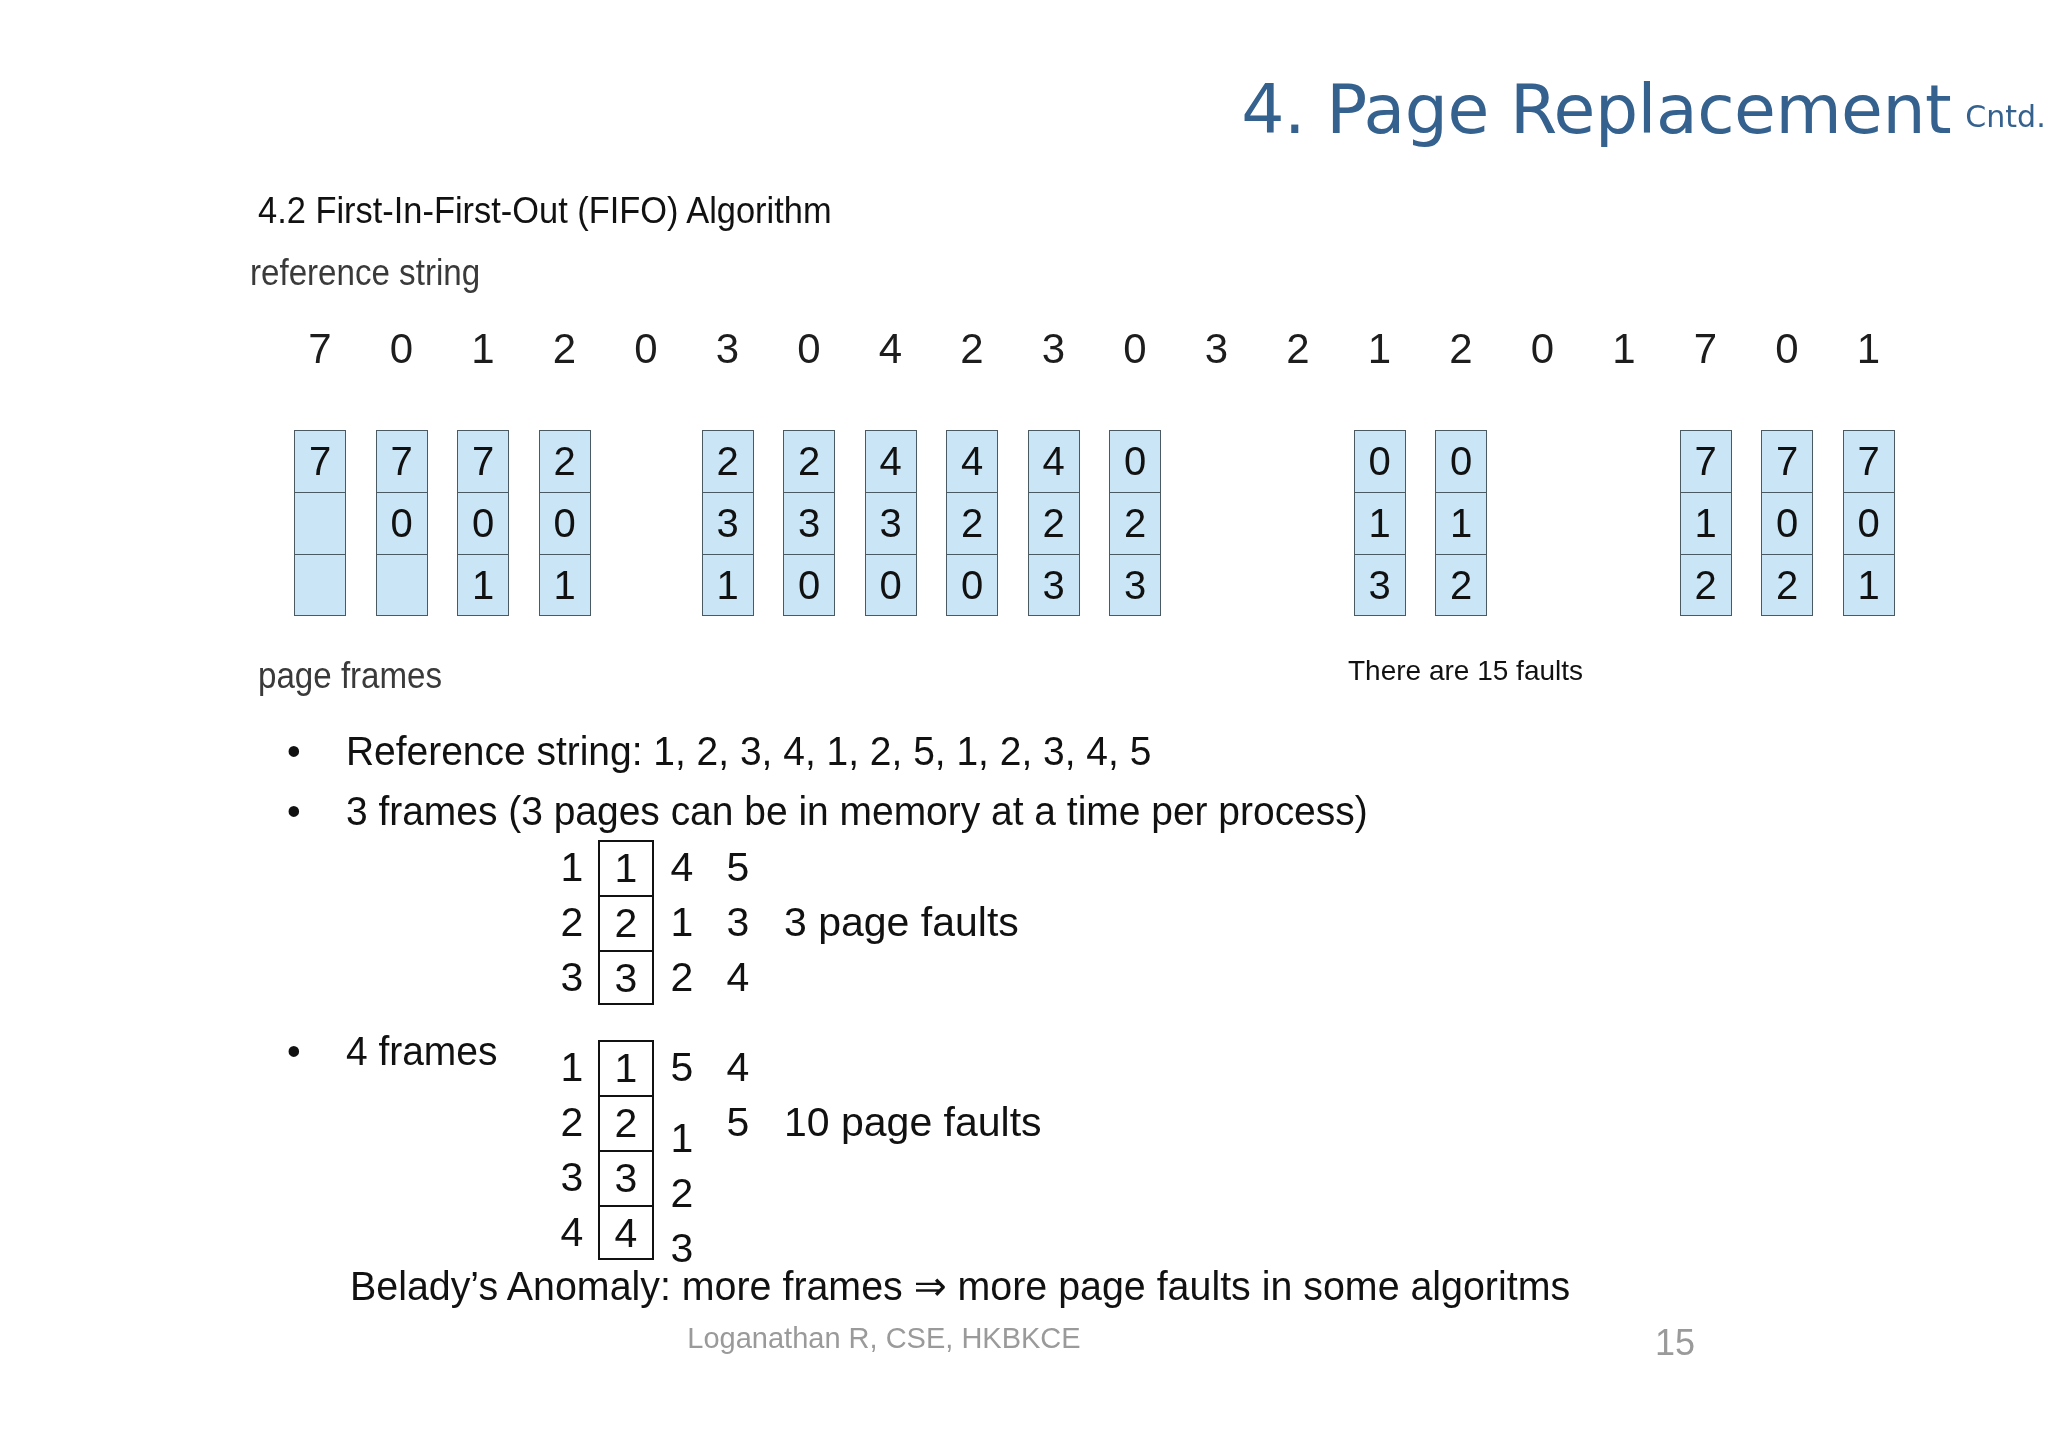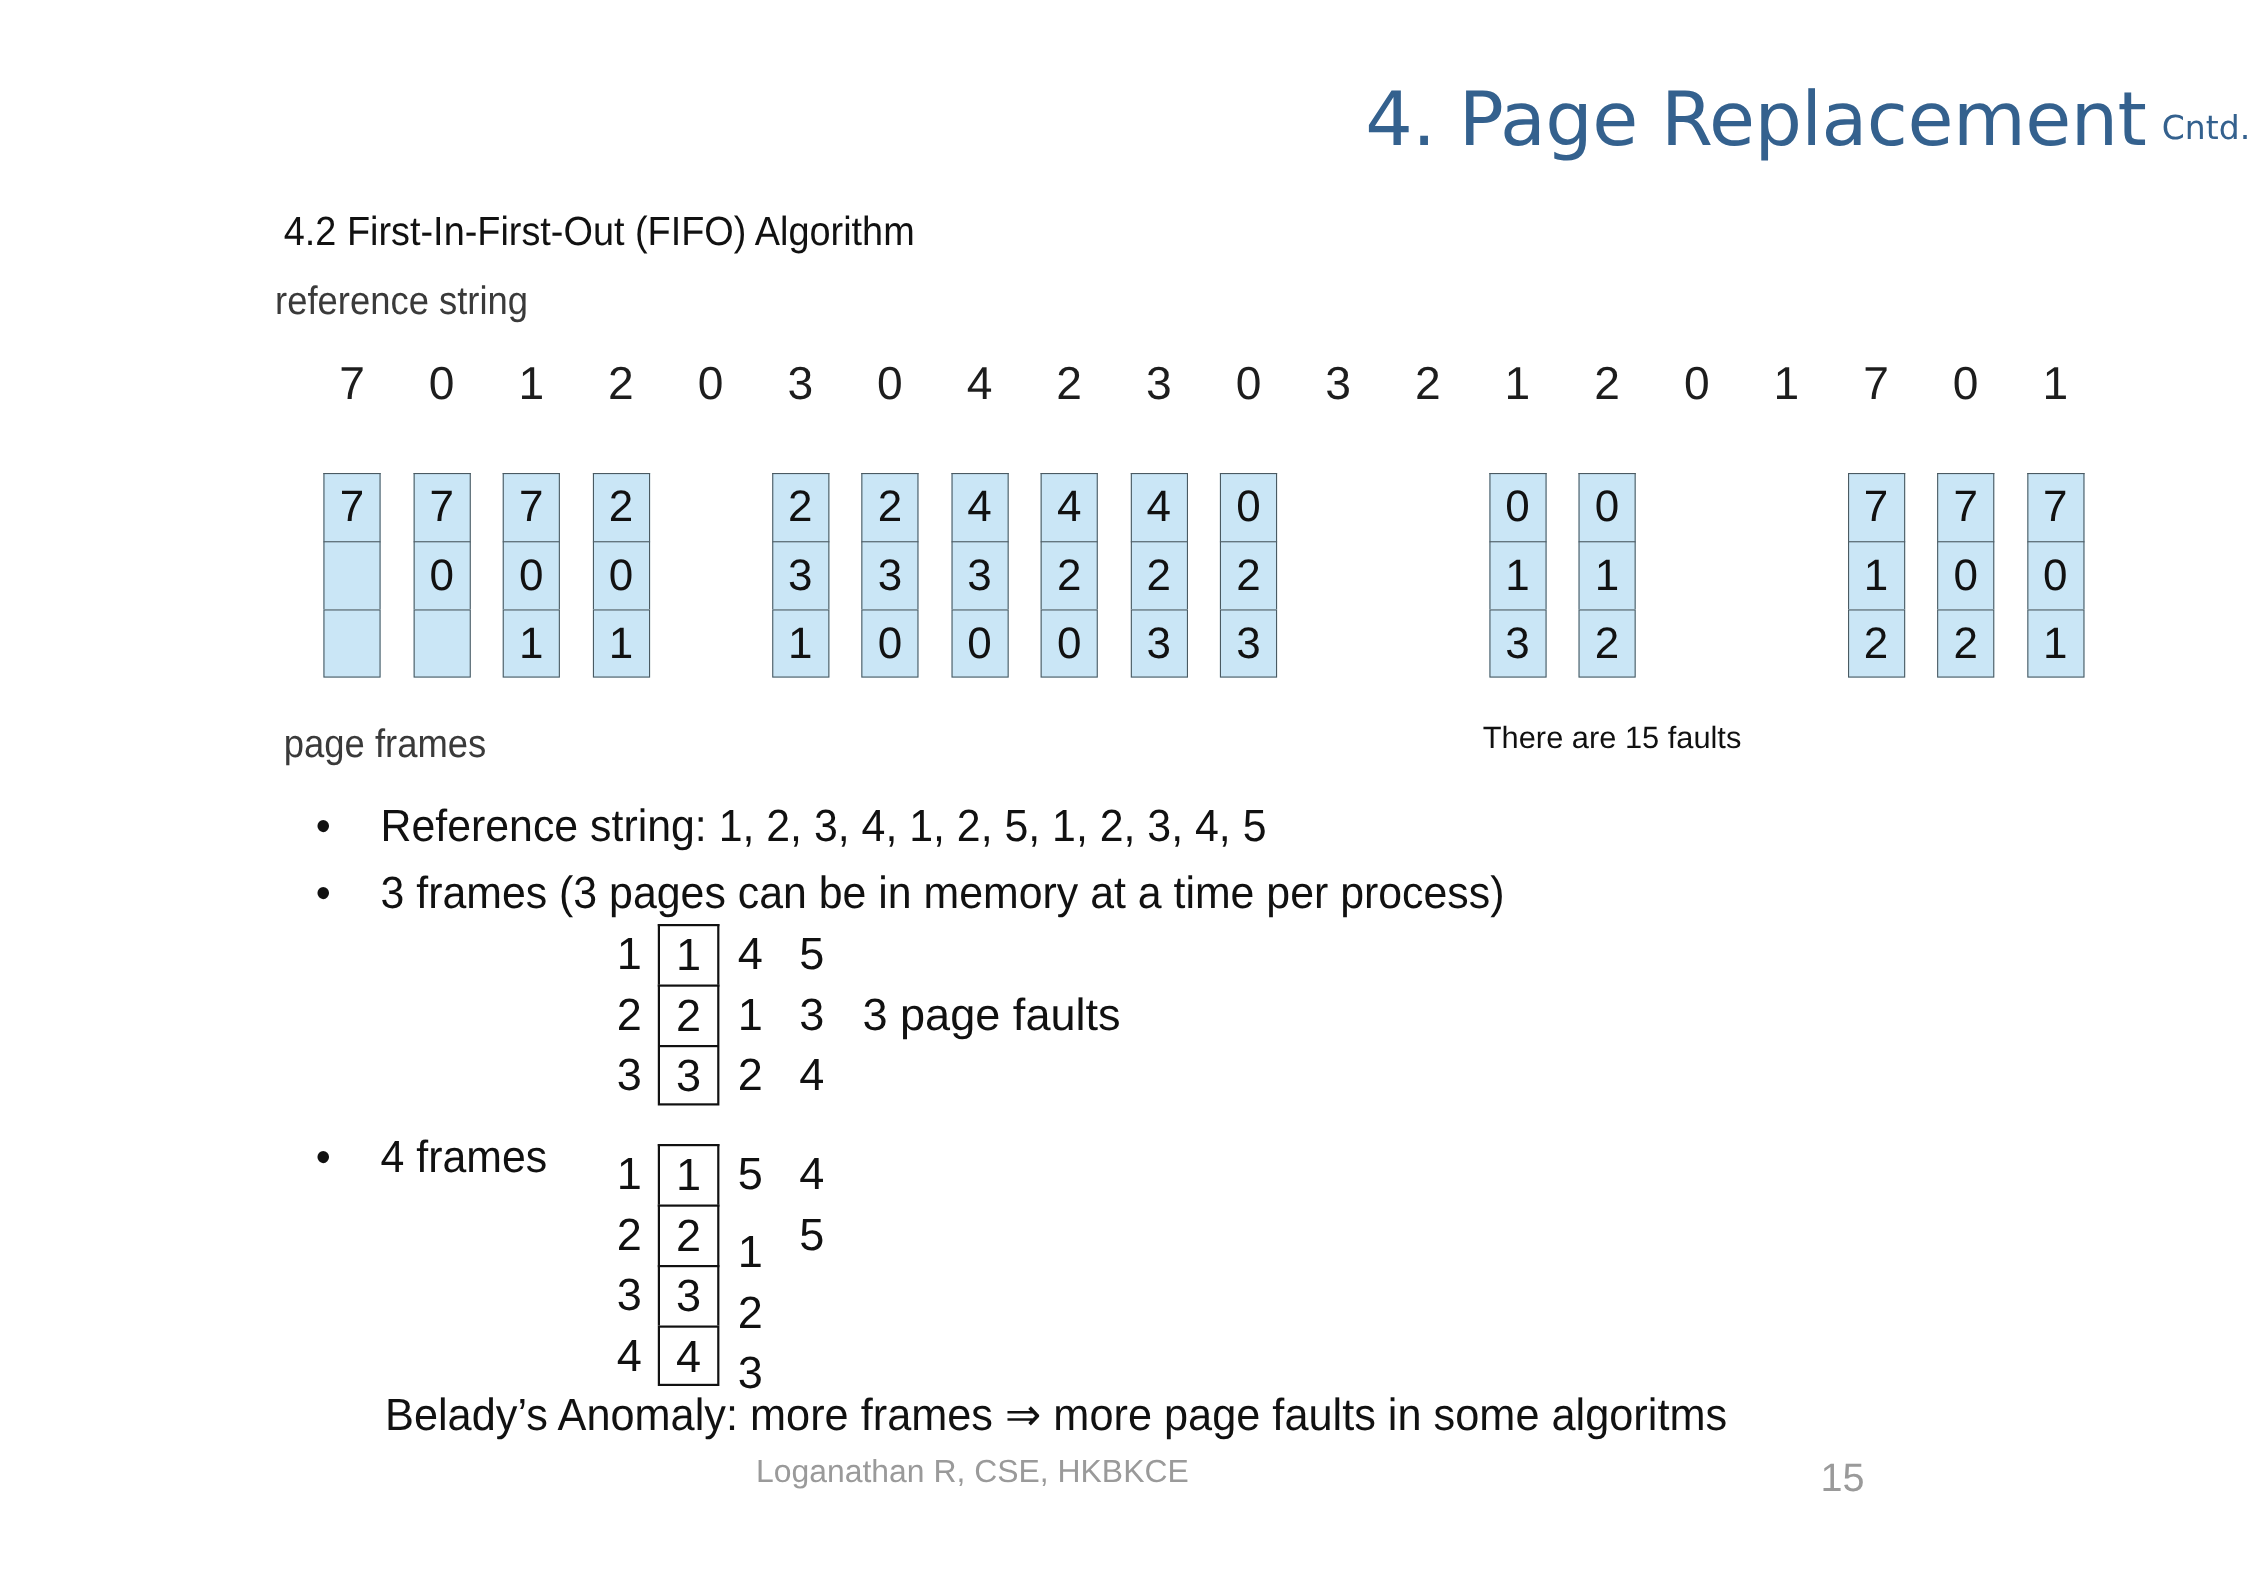--- a/index.html
+++ b/index.html
@@ -372,20 +372,21 @@
       <div class="gt-box">1</div>
       <div class="gt-post">5</div>
       <div class="gt-post">4</div>
       <div class="gt-note"></div>
     </div>
     <div class="gt-row">
       <div class="gt-pre">2</div>
       <div class="gt-box">2</div>
       <div class="gt-post shift-down">1</div>
       <div class="gt-post">5</div>
+      <div class="gt-note">10 page faults</div>
     </div>
     <div class="gt-row">
       <div class="gt-pre">3</div>
       <div class="gt-box">3</div>
       <div class="gt-post shift-down">2</div>
       <div class="gt-post"></div>
       <div class="gt-note"></div>
     </div>
     <div class="gt-row">
       <div class="gt-pre">4</div>

